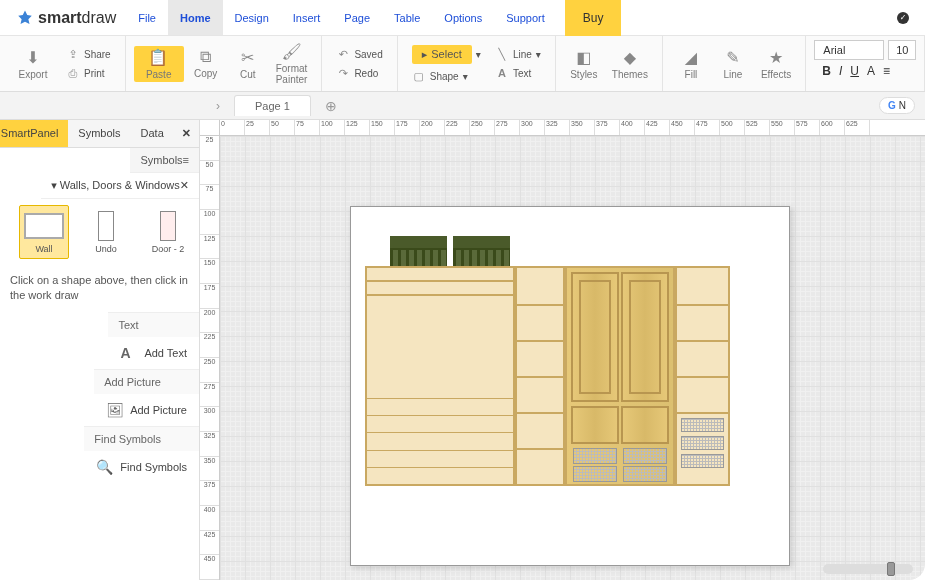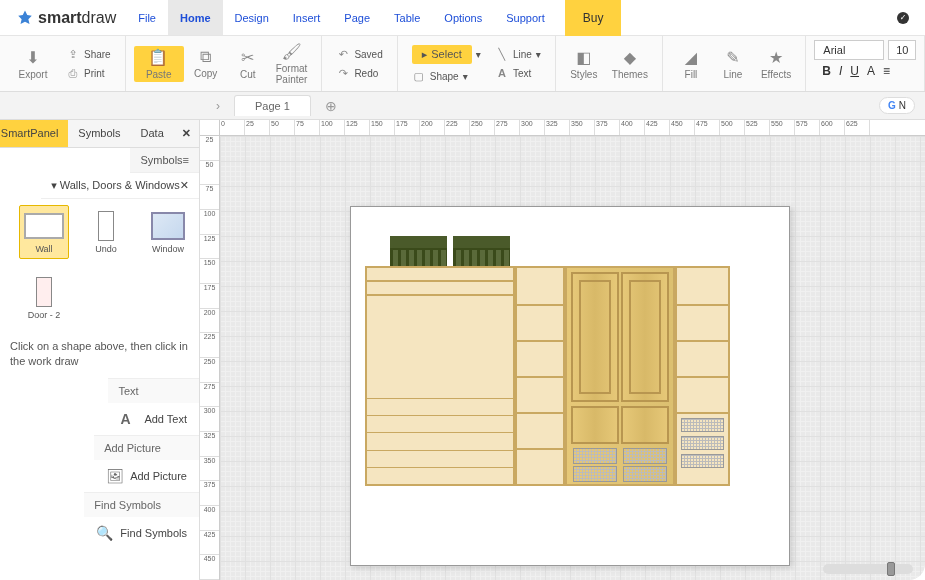--- a/index.html
+++ b/index.html
@@ -280,26 +280,20 @@
             <div class="thumb">
               <div class="th-wall"></div>
             </div>
             <div class="lbl">Wall</div>
           </div>
           <div class="sym">
             <div class="thumb">
               <div class="th-door"></div>
             </div>
             <div class="lbl">Undo</div>
-          </div>
-          <div class="sym">
-            <div class="thumb">
-              <div class="th-window"></div>
-            </div>
-            <div class="lbl">Window</div>
           </div>
           <div class="sym">
             <div class="thumb">
               <div class="th-door2"></div>
             </div>
             <div class="lbl">Door - 2</div>
           </div>
         </div>
       <div class="hint">Click on a shape above, then click in the work draw</div>
       <div class="panel-sec">

